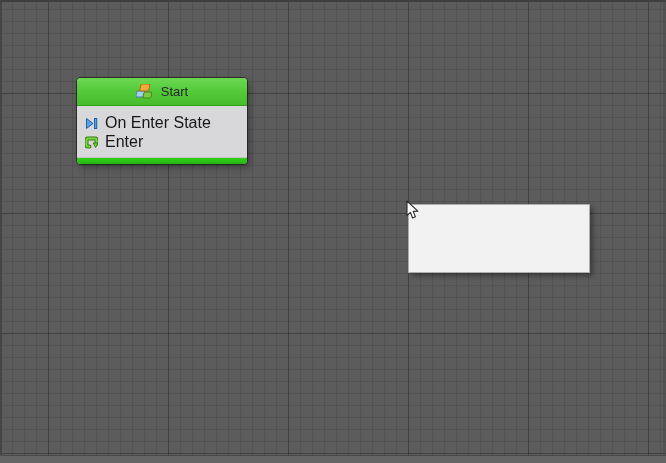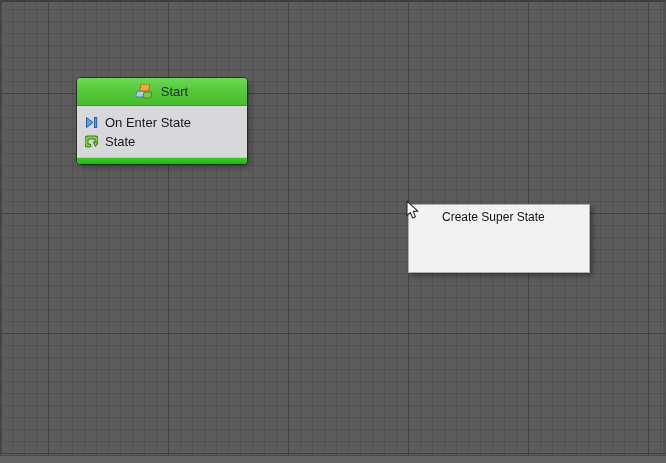--- a/index.html
+++ b/index.html
@@ -36,21 +36,21 @@
     height:28px;
     border-radius:4px 4px 0 0;
     background:linear-gradient(to bottom,#6cd852 0%,#55cb3b 45%,#47bd2d 100%);
     border-bottom:1px solid #2f9e1d;
     display:flex;align-items:center;justify-content:center;gap:8px;
     color:#26262b;font-size:13px;
   }
   .state-body{padding:7px 0 6px 0;}
   .state-row{
     height:19px;display:flex;align-items:center;gap:7px;
-    padding:0 8px;color:#17171a;font-size:13px;white-space:nowrap;
+    padding:0 8px;color:#17171a;font-size:16px;white-space:nowrap;
   }
   .state-footer{
     height:7px;border-radius:0 0 4px 4px;
     background:linear-gradient(to bottom,#33cf1c,#23b60e);
     border-top:1px solid #c3c6c2;
   }
   .row-icon{width:13px;height:13px;flex:0 0 13px;}
 
   
   .context-menu{
@@ -108,29 +108,28 @@
         <span>On Enter State</span>
       </div>
       <div class="state-row">
         <span class="row-icon">
           <svg width="13" height="13" viewBox="0 0 13 13">
             <path d="M4.5,10.5 L3,10.5 Q1.5,10.5 1.5,9 L1.5,4 Q1.5,2.5 3,2.5 L10,2.5 Q11.5,2.5 11.5,4 L11.5,7.5" fill="none" stroke="#2f7d15" stroke-width="4" stroke-linecap="round"></path>
             <path d="M4.5,10.5 L3,10.5 Q1.5,10.5 1.5,9 L1.5,4 Q1.5,2.5 3,2.5 L10,2.5 Q11.5,2.5 11.5,4 L11.5,7.5" fill="none" stroke="#7fd63f" stroke-width="2" stroke-linecap="round"></path>
             <polygon points="8.2,7 13,7 10.6,11.5" fill="#7fd63f" stroke="#2f7d15" stroke-width="1"></polygon>
           </svg>
         </span>
-        <span>State</span>
+        <span>Enter</span>
       </div>
     </div>
 
     <div class="state-footer"></div>
   </div>
 
   <div class="context-menu">
-    <div class="menu-item">Create Super State</div>
   </div>
 
   <div class="cursor">
     <svg width="14" height="20" viewBox="0 0 14 20">
       <path d="M1,1 L1,15.5 L4.4,12.4 L6.6,18 L9.4,16.8 L7.2,11.4 L11.8,11.2 Z" fill="#ffffff" stroke="#2a2a2a" stroke-width="1.1" stroke-linejoin="round"></path>
     </svg>
   </div>
 </div>
 
 </body></html>

